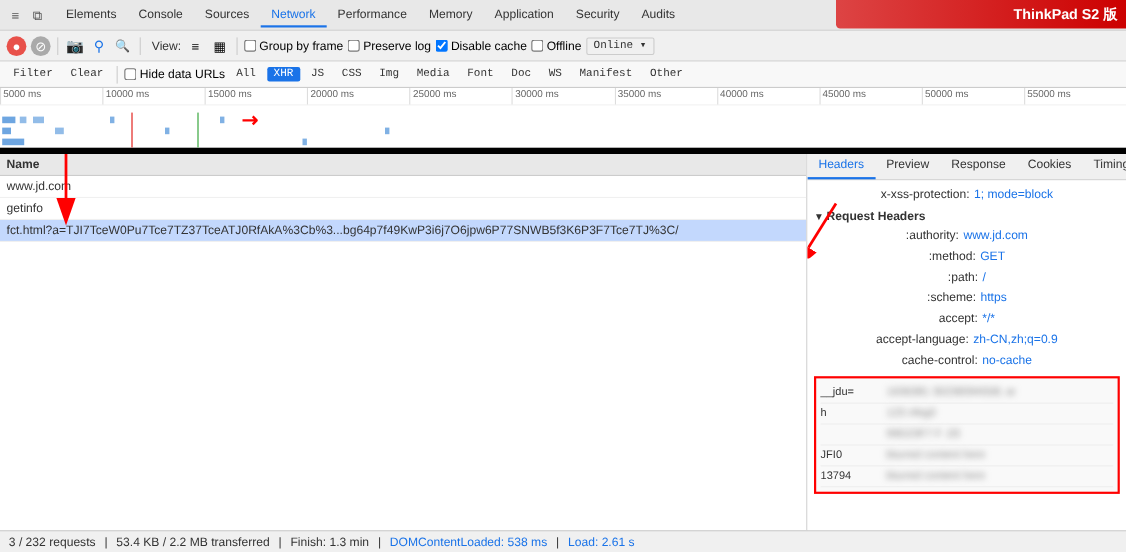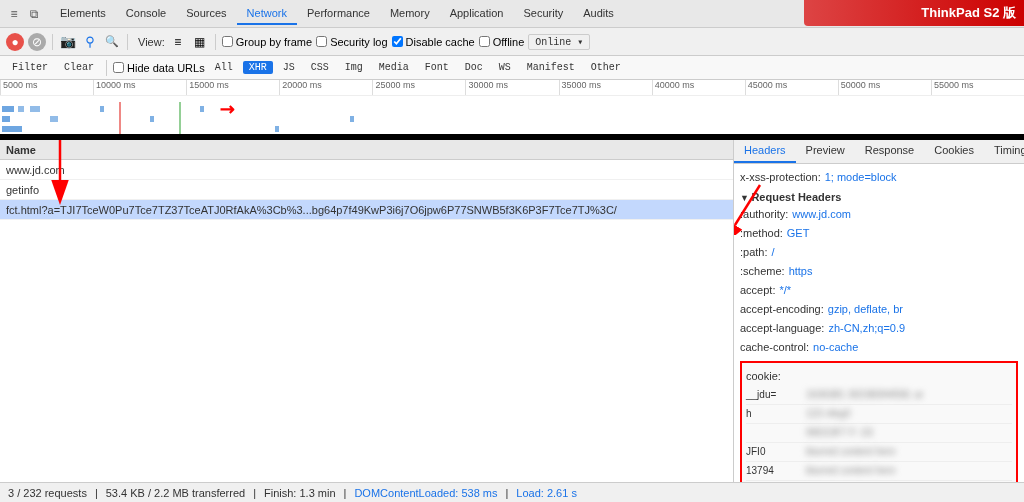--- a/index.html
+++ b/index.html
@@ -187,20 +187,21 @@
       overflow-y: auto;
       flex: 1;
       padding: 4px 6px;
       background: #fff;
     }
     .header-row {
       display: flex;
       padding: 2px 0;
       font-size: 11px;
       line-height: 15px;
+      justify-content: center;
     }
     .header-key {
       color: #333;
       margin-right: 4px;
       font-weight: normal;
     }
     .header-val {
       color: #1a73e8;
       word-break: break-all;
     }
@@ -252,21 +253,21 @@
       font-size: 11px;
       color: #333;
       gap: 8px;
     }
     .status-link { color: #1a73e8; cursor: pointer; text-decoration: none; }
 
     
     .top-right-logo {
       position: fixed;
       top: 0; right: 0;
-      width: 220px; height: 26px;
+      width: 264px; height: 26px;
       background: linear-gradient(to right, #d44, #c00);
       display: flex; align-items: center; justify-content: flex-end;
       padding-right: 8px;
       font-size: 13px; font-weight: bold; color: white;
       border-bottom-left-radius: 4px;
     }
   </style>
 </head>
 <body>
 
@@ -300,21 +301,21 @@
   <span class="toolbar-label">View:</span>
   <button class="toolbar-btn" style="font-size:12px;">≡</button>
   <button class="toolbar-btn" style="font-size:12px;">▦</button>
   <div class="toolbar-sep"></div>
   <label class="toolbar-checkbox">
     <input type="checkbox" style="">
     <span>Group by frame</span>
   </label>
   <label class="toolbar-checkbox">
     <input type="checkbox" style="">
-    <span>Security log</span>
+    <span>Preserve log</span>
   </label>
   <label class="toolbar-checkbox">
     <input type="checkbox" checked="" style="">
     <span>Disable cache</span>
   </label>
   <label class="toolbar-checkbox">
     <input type="checkbox" style="">
     <span>Offline</span>
   </label>
   <button class="filter-btn" style="border: 1px solid #ccc; border-radius: 2px; padding: 1px 6px;">Online ▾</button>
@@ -458,36 +459,29 @@
       </div>
       <div class="header-row">
         <span class="header-key">:scheme:</span>
         <span class="header-val">https</span>
       </div>
       <div class="header-row">
         <span class="header-key">accept:</span>
         <span class="header-val">*/*</span>
       </div>
       <div class="header-row">
-        <span class="header-key">accept-encoding:</span>
-        <span class="header-val">gzip, deflate, br</span>
-      </div>
-      <div class="header-row">
         <span class="header-key">accept-language:</span>
         <span class="header-val">zh-CN,zh;q=0.9</span>
       </div>
       <div class="header-row">
         <span class="header-key">cache-control:</span>
         <span class="header-val">no-cache</span>
       </div>
 
       <div class="cookie-area">
-        <div class="header-row">
-          <span class="header-key">cookie:</span>
-        </div>
         <div class="cookie-row">
           <span class="cookie-key">__jdu=</span>
           <span class="cookie-val">1636381   302383945​58; ar</span>
         </div>
         <div class="cookie-row">
           <span class="cookie-key">h</span>
           <span class="cookie-val">123        nfeg0</span>
         </div>
         <div class="cookie-row">
           <span class="cookie-key"></span>

